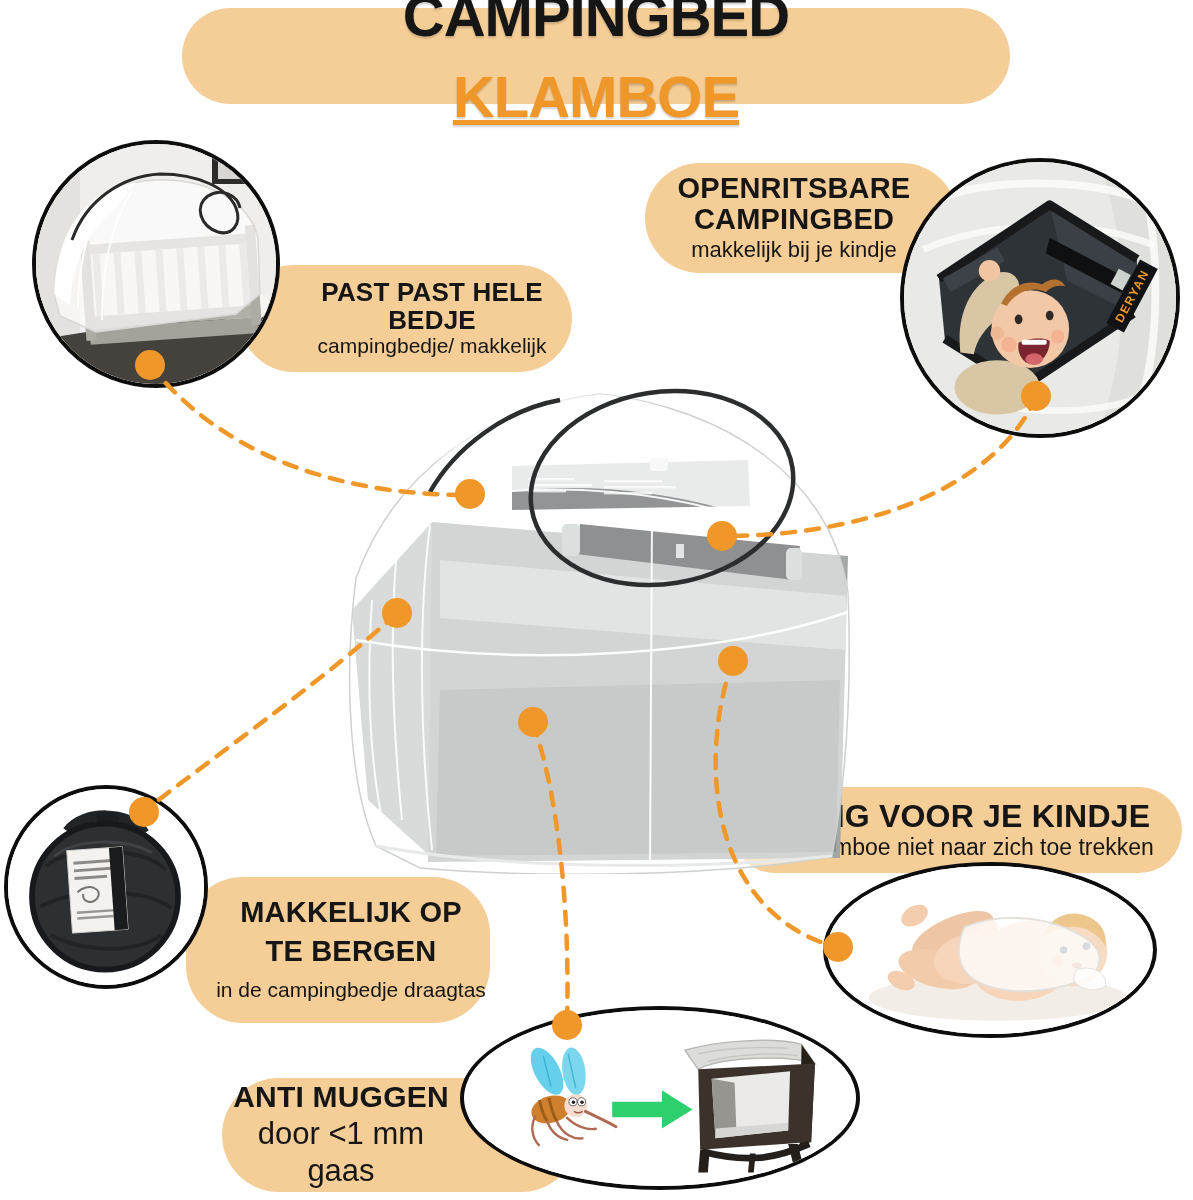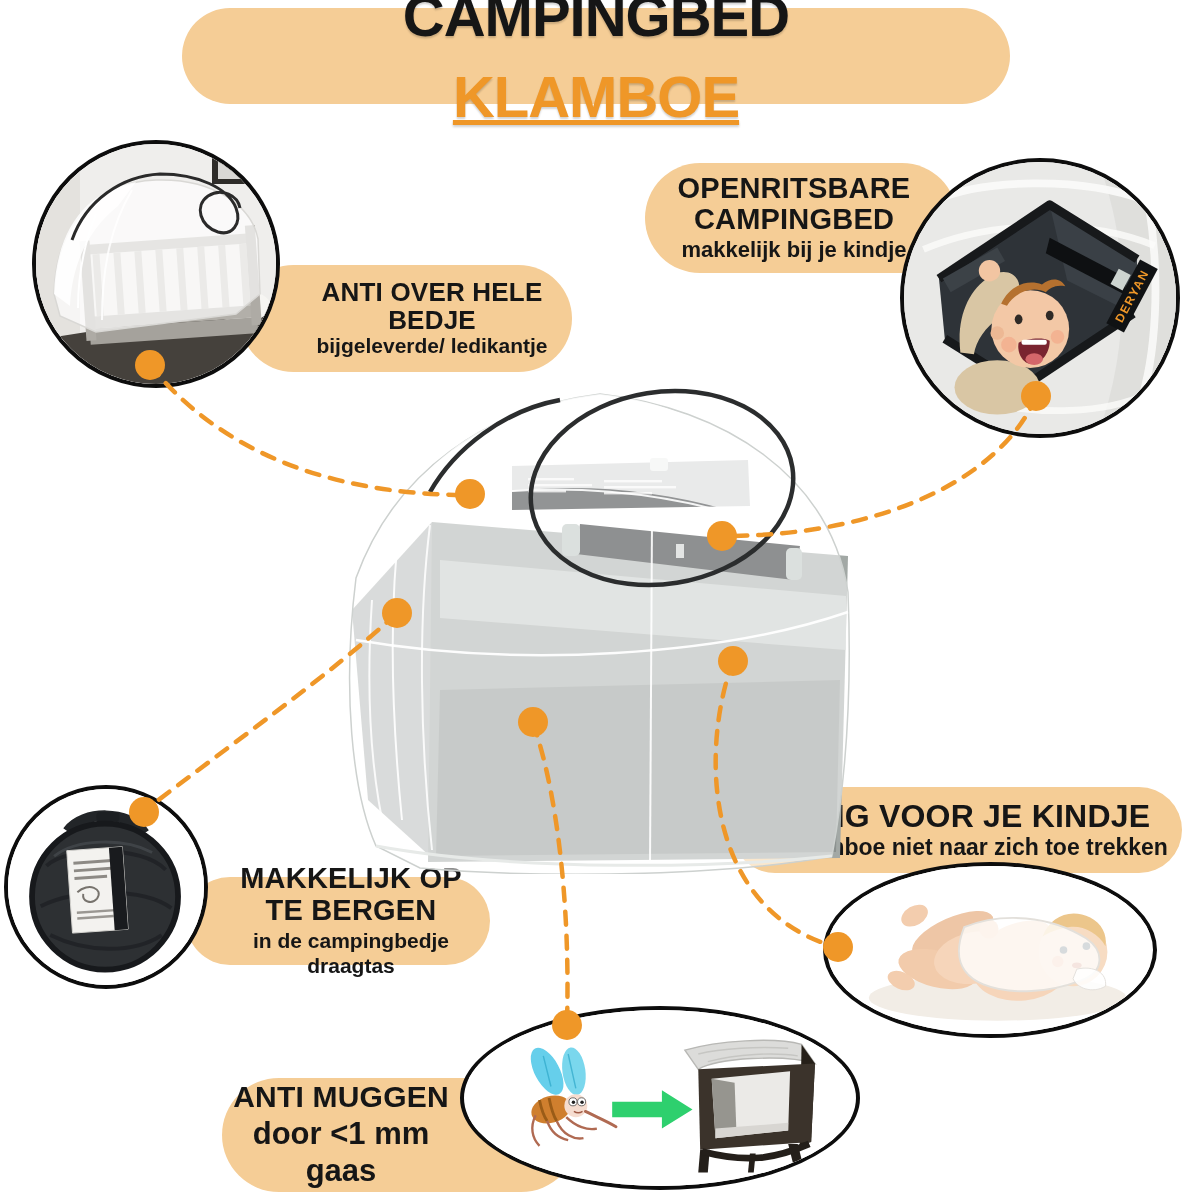--- a/index.html
+++ b/index.html
@@ -6,35 +6,35 @@
     --orange:#EF9728;
     --pill:#F5CD96;
     --ink:#161616;
   }
   html,body{margin:0;padding:0;background:#fff;}
   .stage{position:relative;width:1193px;height:1200px;background:#fff;overflow:hidden;
          font-family:"Liberation Sans","DejaVu Sans",sans-serif;color:var(--ink);}
   .pill{position:absolute;background:var(--pill);display:flex;flex-direction:column;
         justify-content:center;align-items:center;text-align:center;z-index:10;box-sizing:border-box;}
   .pill .h{font-weight:700;line-height:1.08;letter-spacing:.2px;}
-  .pill .s{font-weight:700;line-height:1.18;}
+  .pill .s{font-weight:400;line-height:1.18;}
   .title-pill{left:182px;top:8px;width:828px;height:96px;border-radius:48px;flex-direction:column;gap:14px;}
   .title-pill .t{font-size:58px;font-weight:700;letter-spacing:-1px;text-shadow:0 2px 2px rgba(0,0,0,.18);white-space:pre;}
   .t-black{color:var(--ink);}
   .t-orange{color:var(--orange);text-decoration:underline;}
   .pill-fit{left:240px;top:265px;width:332px;height:107px;border-radius:54px;padding-left:52px;}
   .pill-fit .h{font-size:26px;}
   .pill-fit .s{font-size:21px;}
   .pill-zip{left:645px;top:163px;width:312px;height:110px;border-radius:55px;padding-right:14px;}
   .pill-zip .h{font-size:29px;}
   .pill-zip .s{font-size:22px;margin-top:2px;}
   .pill-safe{left:732px;top:787px;width:450px;height:86px;border-radius:43px;padding:0 8px;}
   .pill-safe .h{font-size:32px;}
   .pill-safe .s{font-size:23px;margin-top:1px;}
-  .pill-storage{left:186px;top:877px;width:304px;height:88px;border-radius:57px;padding-left:26px;}
+  .pill-storage{left:186px;top:877px;width:304px;height:146px;border-radius:57px;padding-left:26px;gap:8px;}
   .pill-storage .h{font-size:29px;}
   .pill-storage .s{font-size:21px;margin-top:3px;}
   .pill-anti{left:222px;top:1078px;width:356px;height:114px;border-radius:57px;padding-right:118px;}
   .pill-anti .h{font-size:30px;}
   .pill-anti .s{font-size:31px;margin-top:3px;}
   .photo{position:absolute;background:#fff;border:4px solid #0d0d0d;box-sizing:border-box;
          overflow:hidden;z-index:20;}
   .round{border-radius:50%;}
   .photo svg{position:absolute;left:0;top:0;width:100%;height:100%;display:block;}
   .crib-circle{left:32px;top:140px;width:248px;height:248px;}
@@ -53,22 +53,22 @@
 <body>
 
 <div class="stage">
 
   <div class="pill title-pill">
     <span class="t t-black">CAMPINGBED</span>
     <span class="t t-orange">KLAMBOE</span>
   </div>
 
   <div class="pill pill-fit">
-    <div class="h">ANTI OVER HELE BEDJE</div>
-    <div class="s">bijgeleverde/ ledikantje</div>
+    <div class="h">PAST PAST HELE BEDJE</div>
+    <div class="s">campingbedje/ makkelijk</div>
   </div>
 
   <div class="pill pill-zip">
     <div class="h">OPENRITSBARE</div>
     <div class="h">CAMPINGBED</div>
     <div class="s">makkelijk bij je kindje</div>
   </div>
 
   <div class="pill pill-safe">
     <div class="h">VEILIG VOOR JE KINDJE</div>

